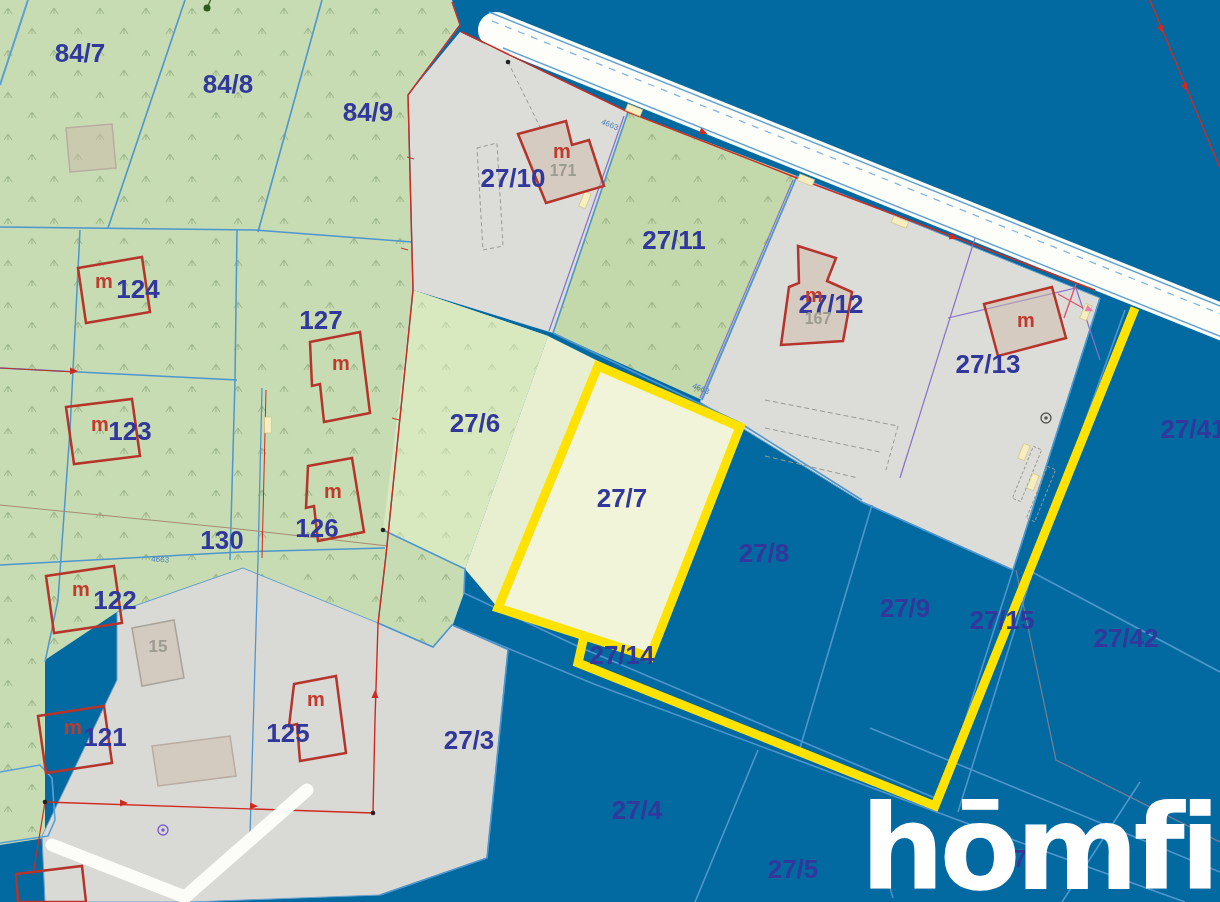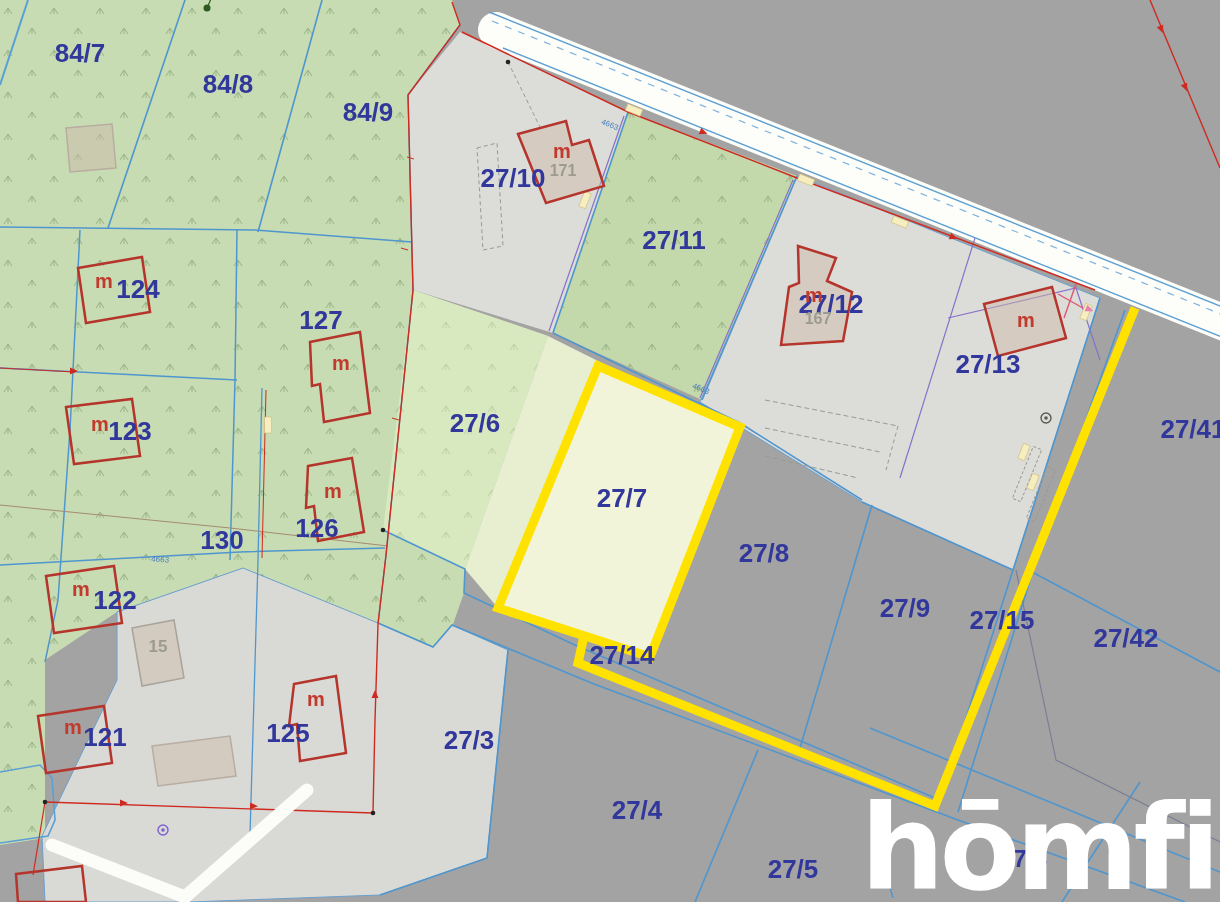--- a/index.html
+++ b/index.html
@@ -1,16 +1,16 @@
 <!DOCTYPE html>
 <html><head>
 <meta charset="utf-8">
 <style>
   html,body{margin:0;padding:0;background:#888;}
-  #stage{position:relative;width:1220px;height:902px;overflow:hidden;background:#a3a3a3;
+  #stage{position:relative;width:1220px;height:902px;overflow:hidden;background:#0369a1;
          font-family:"Liberation Sans",sans-serif;text-align:center;}
   svg{display:block}
   text{user-select:none}
 </style>
 </head>
 <body>
 
 <div id="stage">
   <svg id="map-svg" width="1220" height="902" viewBox="0 0 1220 902" xmlns="http://www.w3.org/2000/svg">
     <defs>

